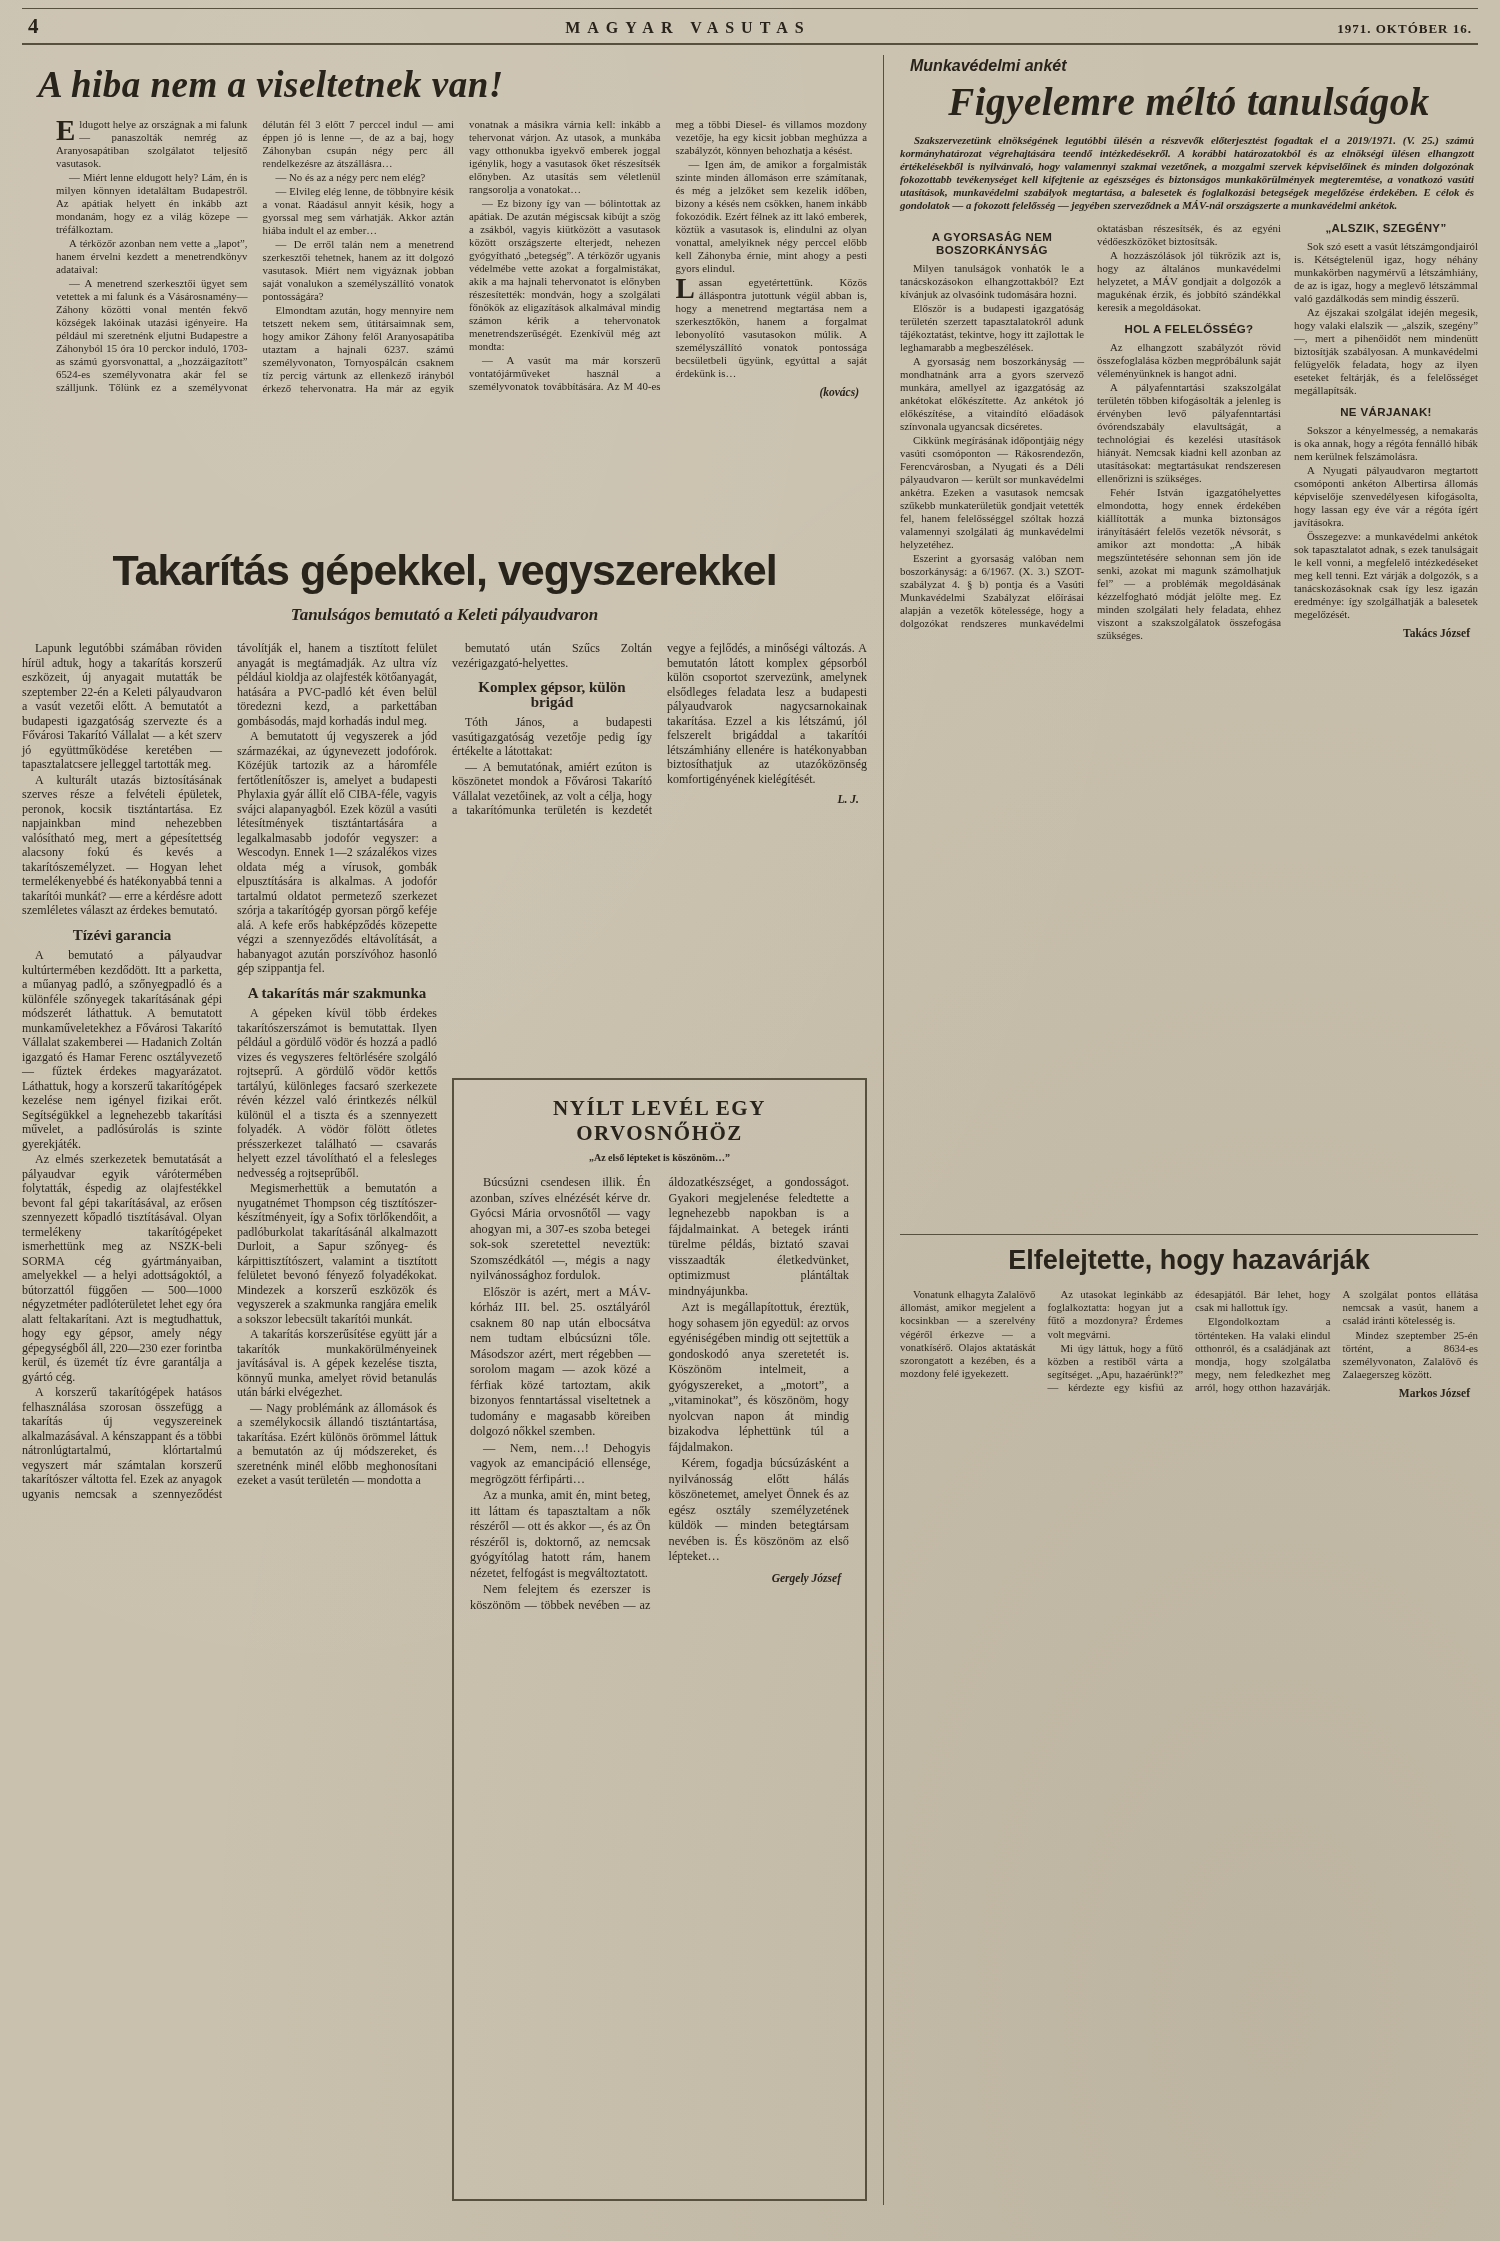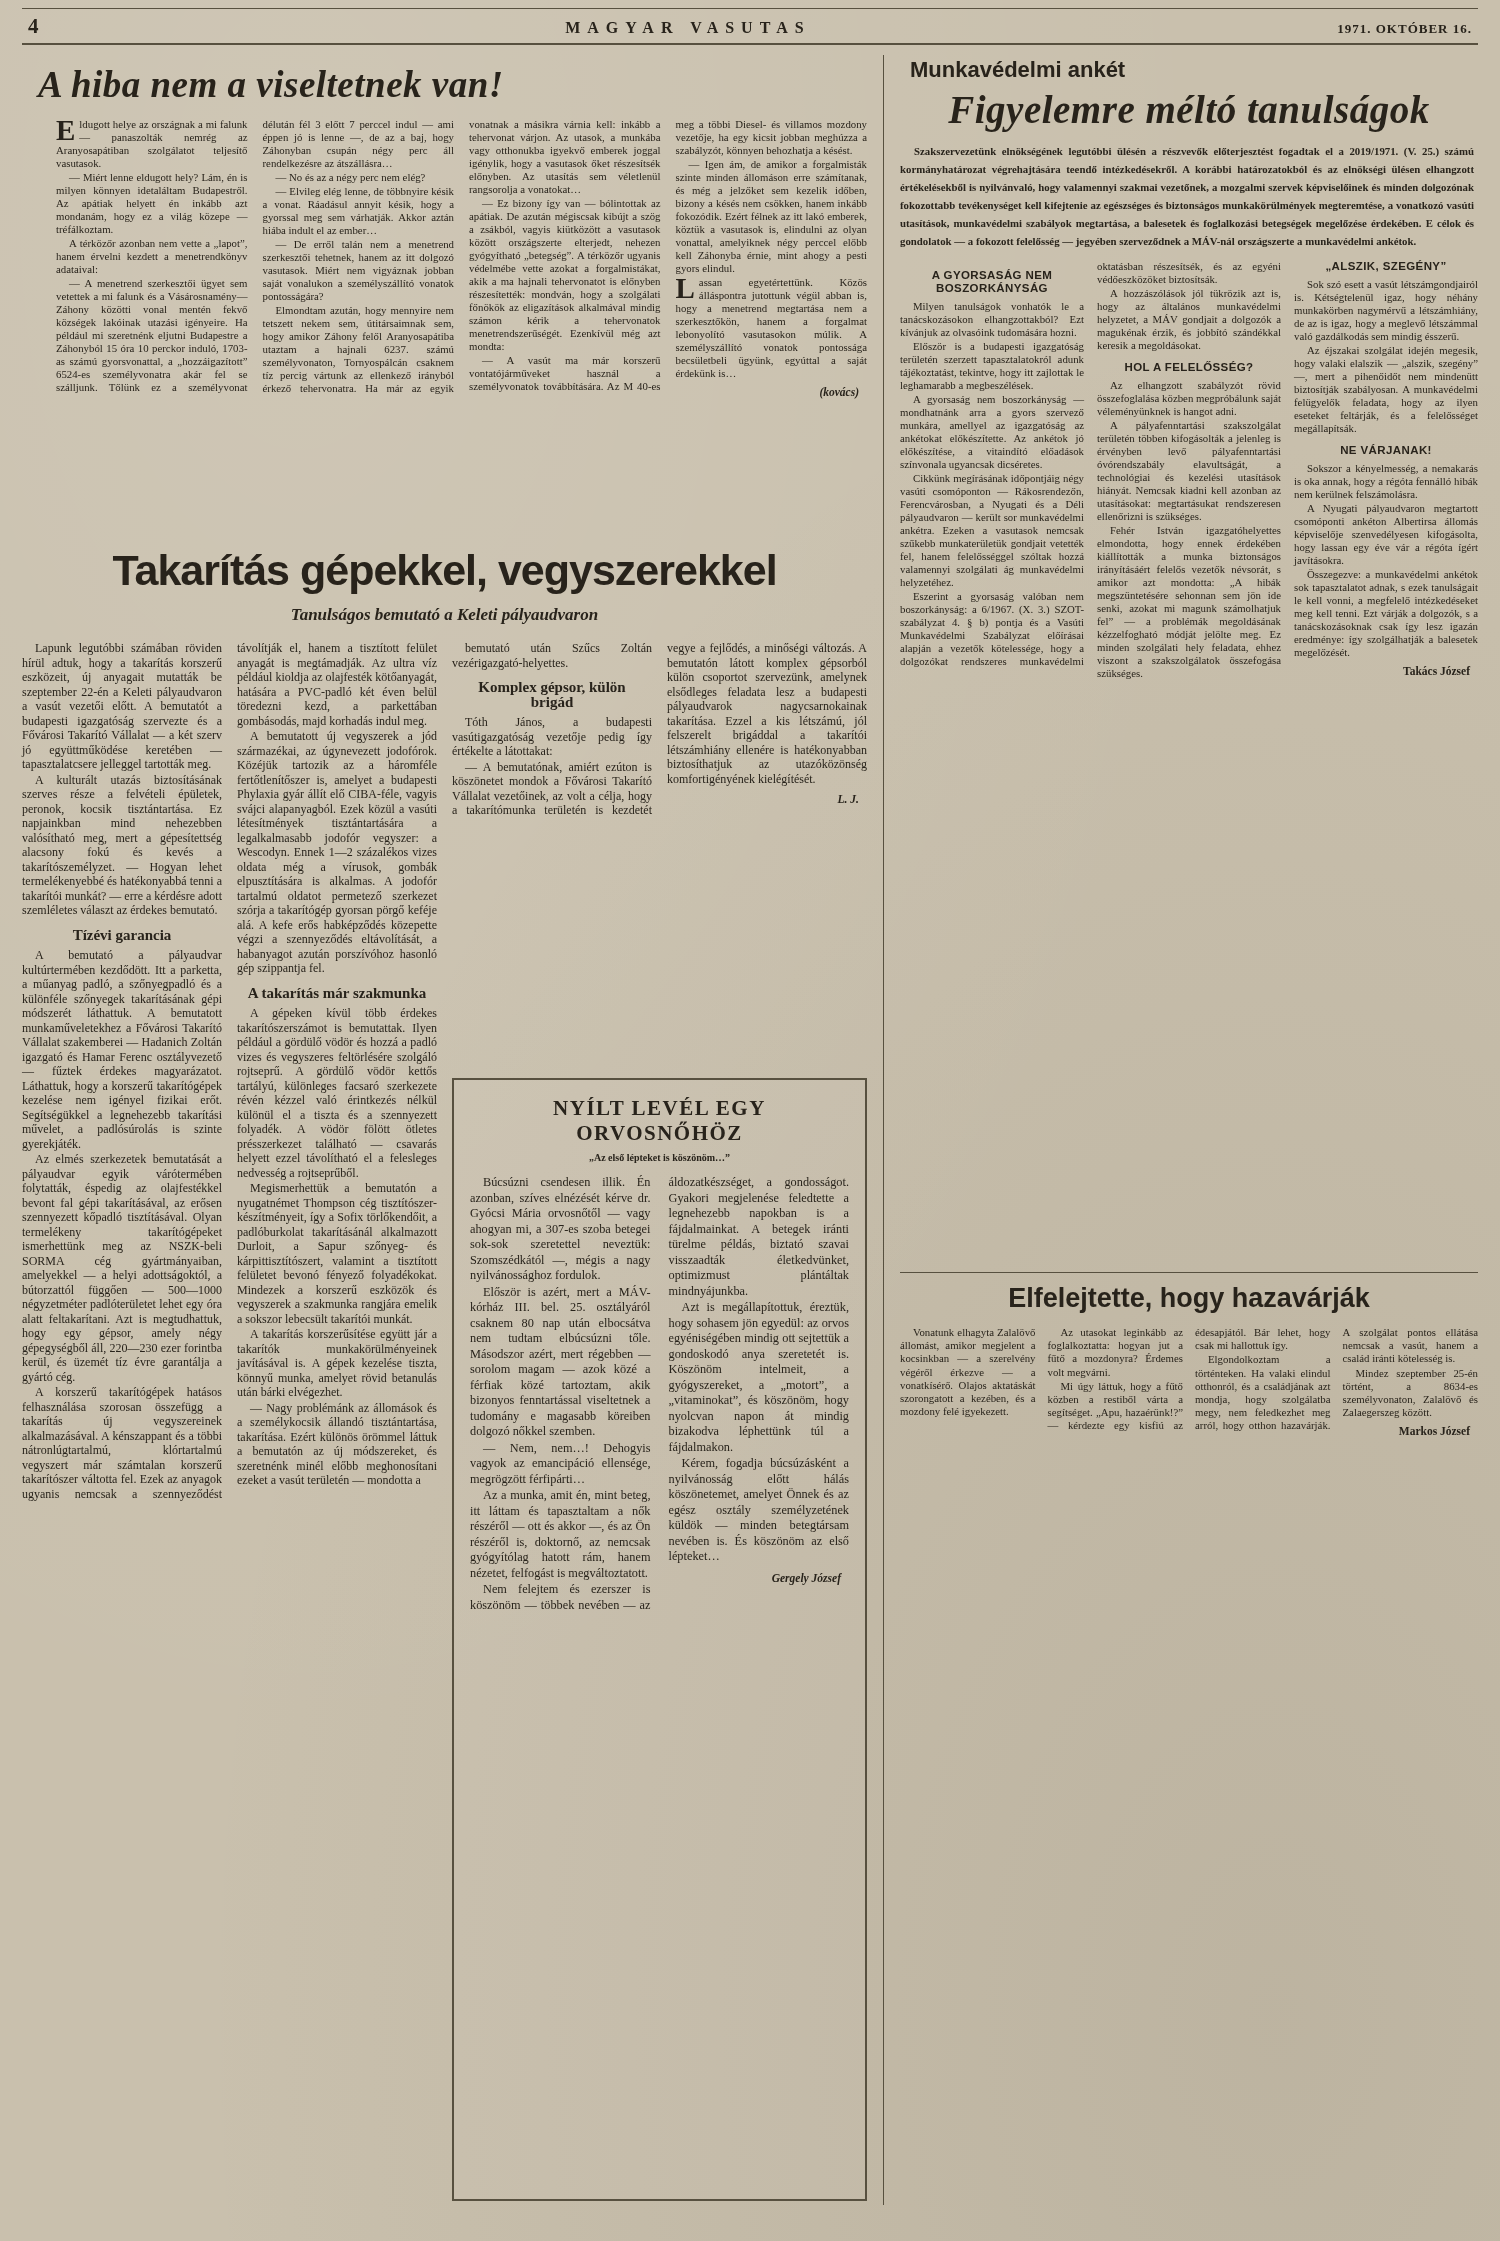--- a/index.html
+++ b/index.html
@@ -90,28 +90,28 @@
   }
   .box-sub{text-align:center;font-weight:bold;font-size:10px;padding-bottom:12px;}
   .box-flow{
     flex:1;column-count:2;column-gap:18px;column-fill:balance;
     font-size:12.3px;line-height:15.5px;
   }
 
   
   .kicker{
     font-family:"Liberation Sans","DejaVu Sans",sans-serif;
-    font-weight:700;font-size:22px;padding:2px 0 2px 10px;
+    font-weight:700;font-size:16px;padding:2px 0 2px 10px;font-style:italic;
   }
   .anket-headline{
     margin:2px 0 10px 0;text-align:center;font-style:italic;font-weight:bold;font-size:39px;letter-spacing:0.5px;
   }
   .anket-intro{
-    margin:0 4px 10px 0;font-weight:bold;font-size:10.8px;line-height:18px;
-    text-align:justify;text-indent:14px;
+    margin:0 4px 10px 0;font-weight:bold;font-size:10.8px;line-height:13px;
+    text-align:justify;text-indent:14px;font-style:italic;
   }
   .anket-flow{
     height:1000px;column-count:3;column-gap:13px;column-fill:balance;
     font-size:10.8px;line-height:13px;
   }
   .anket-flow .subhead{
     font-family:"Liberation Sans","DejaVu Sans",sans-serif;
     font-size:11.5px;letter-spacing:0.4px;margin:9px 2px 5px 2px;
   }
   .anket-flow .flow-byline{font-style:normal;}

